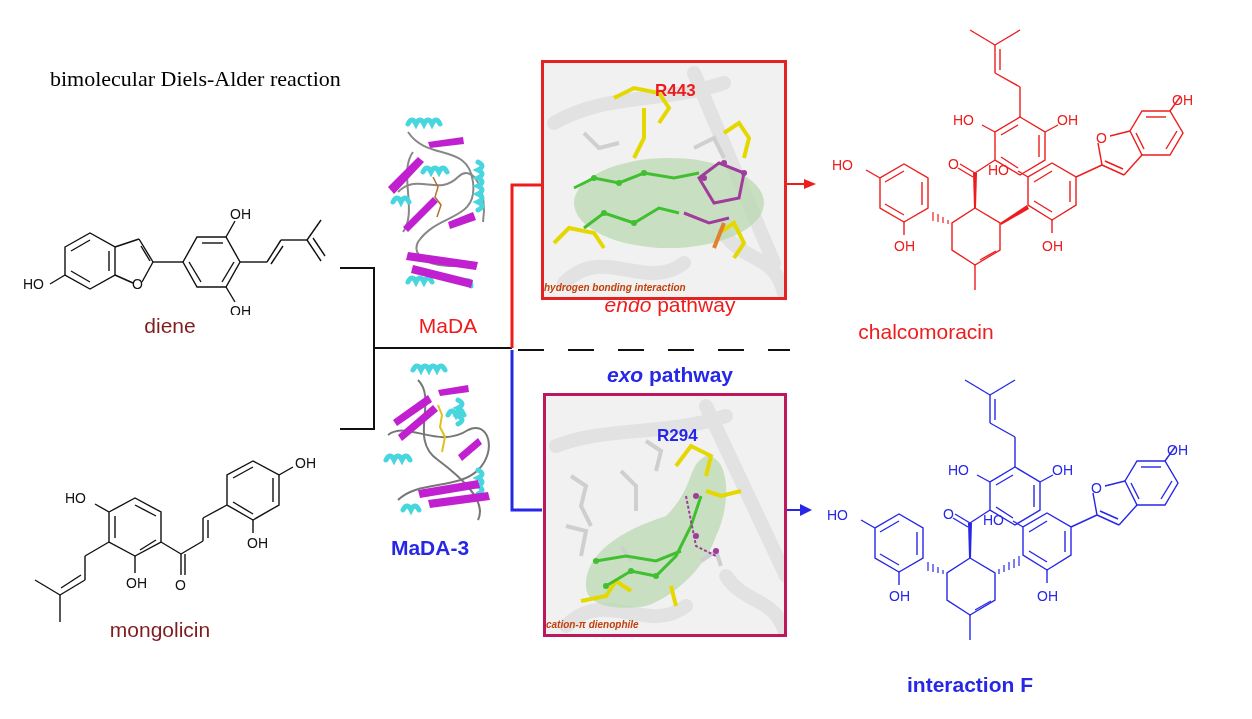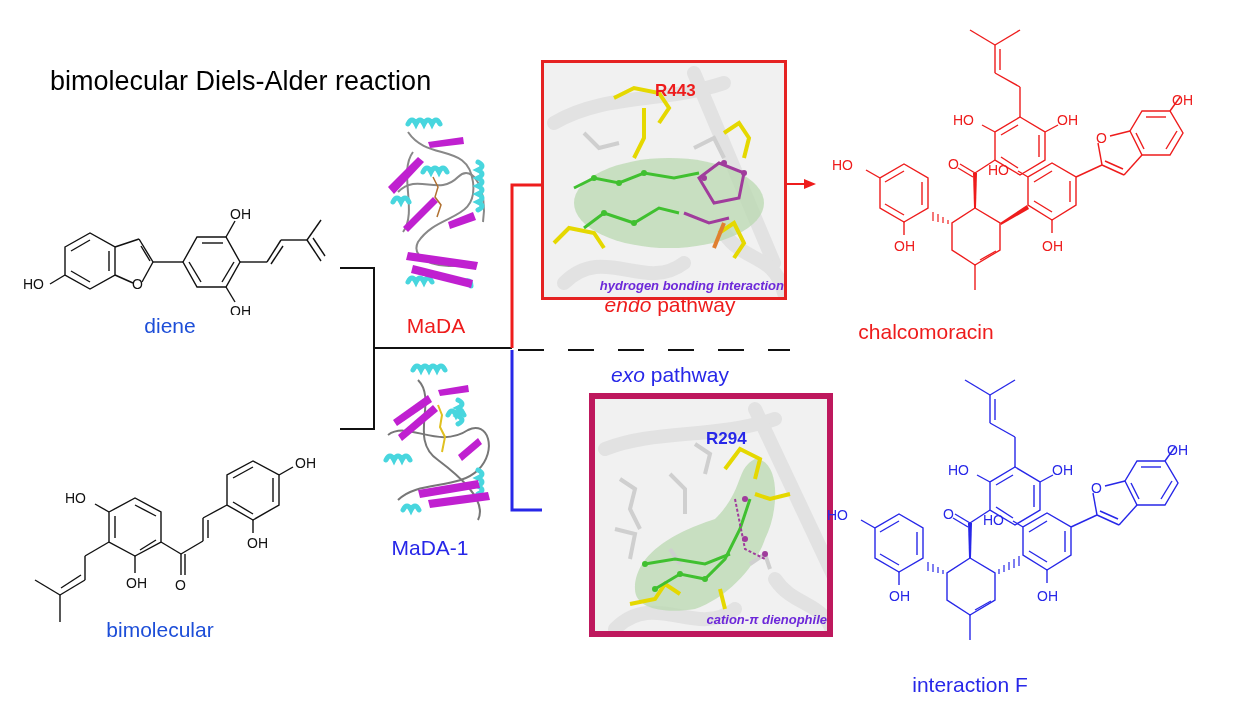--- a/index.html
+++ b/index.html
@@ -1,27 +1,27 @@
 <!DOCTYPE html>
 <html><head>
 <meta charset="utf-8">
 <style>
   html, body { margin:0; padding:0; background:#ffffff; }
   body { width:1252px; height:719px; position:relative; overflow:hidden; font-family:"Liberation Sans", sans-serif; }
   .abs { position:absolute; }
-  .title { left:50px; top:66px; font-size:27px; color:#000; white-space:nowrap; }
+  .title { left:50px; top:66px; font-size:22px; color:#000; white-space:nowrap;font-family:Liberation Serif, serif; }
   .label { font-size:21px; white-space:nowrap; text-align:center; }
   .red { color:#ee1c1c; }
-  .blue { color:#2727e8; }
-  .black { color:#1d4ed8; }
+  .blue { color:#2727e8;font-weight:bold; }
+  .black { color:#7f1d1d; }
   .panel { position:absolute; background:#f1f1f1; overflow:hidden; box-sizing:border-box; }
   .panel.red-border { border:3px solid #e52222; }
-  .panel.blue-border { border:6px solid #be185d;margin-left:46px; }
+  .panel.blue-border { border:3px solid #be185d; }
   .panel .residue { position:absolute; font-weight:bold; font-size:17px; }
-  .panel .caption { position:absolute; left:0; right:0; bottom:4px; text-align:right; font-weight:bold; font-style:italic; font-size:13px; color:#6d28d9; }
+  .panel .caption { position:absolute; left:0; right:0; bottom:4px; text-align:left; font-weight:bold; font-style:italic; font-size:10px; color:#c2410c; }
   svg text { font-family:"Liberation Sans", sans-serif; }
 </style>
 </head>
 <body>
 
 <div class="abs title">bimolecular Diels-Alder reaction</div>
 
 <svg class="abs" style="left:15px;top:185px" width="320" height="130" viewBox="0 0 320 130" stroke="#111" stroke-width="1.4" fill="none">
 
   <polygon points="50,62 75,48 100,62 100,90 75,104 50,90"></polygon>
@@ -93,21 +93,21 @@
   <line x1="254" y1="45" x2="268" y2="37"></line>
   <line x1="228" y1="90" x2="228" y2="103"></line>
   <g stroke="none" fill="#111" font-size="14">
     <text x="40" y="73">HO</text>
     <text x="101" y="158">OH</text>
     <text x="150" y="160">O</text>
     <text x="270" y="38">OH</text>
     <text x="222" y="118">OH</text>
   </g>
 </svg>
-<div class="abs label black" style="left:95px;top:618px;width:130px">bimolecular</div>
+<div class="abs label black" style="left:95px;top:618px;width:130px">mongolicin</div>
 
 <svg class="abs" style="left:0;top:0" width="1252" height="719" fill="none">
   <polyline points="340,268 374,268 374,429 340,429" stroke="#111" stroke-width="2"></polyline>
   <line x1="374" y1="348" x2="512" y2="348" stroke="#111" stroke-width="2"></line>
   <line x1="518" y1="350" x2="790" y2="350" stroke="#111" stroke-width="2" stroke-dasharray="26,24"></line>
   <polyline points="512,348 512,185 542,185" stroke="#ee1c1c" stroke-width="3"></polyline>
   <polyline points="512,350 512,510 542,510" stroke="#2727e8" stroke-width="3"></polyline>
   <line x1="787" y1="184" x2="806" y2="184" stroke="#ee1c1c" stroke-width="2"></line>
   <polygon points="816,184 804,179 804,189" fill="#ee1c1c"></polygon>
   <line x1="787" y1="510" x2="802" y2="510" stroke="#2727e8" stroke-width="2"></line>
@@ -133,21 +133,21 @@
     <polygon points="25,125 55,95 60,100 30,130"></polygon>
     <polygon points="30,150 100,160 98,168 28,158"></polygon>
     <polygon points="35,163 95,178 93,186 33,171"></polygon>
     <polygon points="50,40 85,35 86,42 52,46"></polygon>
     <polygon points="70,120 95,110 98,118 72,127"></polygon>
   </g>
   <g stroke="#b07030" stroke-width="1.5">
       <path d="M55,75 l5,10 l-3,10 l6,8 l-4,12"></path>
     </g>
 </svg>
-<div class="abs label red" style="left:396px;top:314px;width:80px">MaDA</div>
+<div class="abs label red" style="left:408px;top:314px;width:80px">MaDA</div>
 
 <svg class="abs" style="left:378px;top:360px" width="125" height="170" viewBox="0 0 125 170" fill="none">
   <g stroke="#777" stroke-width="2">
     <path d="M10,75 C30,60 60,90 90,70 C110,60 120,90 100,110 C80,130 40,120 20,140"></path>
     <path d="M40,20 C60,40 30,80 60,100 C80,115 110,140 100,160"></path>
   </g>
   <g stroke="#48d6de" stroke-width="5" stroke-linecap="round">
     <path d="M35,10 q4,-8 8,0 q4,-8 8,0 q4,-8 8,0 q4,-8 8,0"></path>
     <path d="M8,100 q4,-8 8,0 q4,-8 8,0 q4,-8 8,0"></path>
     <path d="M80,40 q8,4 0,8 q8,4 0,8 q8,4 0,8"></path>
@@ -160,21 +160,21 @@
     <polygon points="15,60 50,35 54,42 19,66"></polygon>
     <polygon points="40,130 100,120 102,128 42,138"></polygon>
     <polygon points="50,140 110,132 112,140 52,148"></polygon>
     <polygon points="60,30 90,25 91,32 62,36"></polygon>
     <polygon points="80,95 100,78 104,84 84,101"></polygon>
   </g>
   <g stroke="#e0c020" stroke-width="2">
       <path d="M60,45 l4,10 l-2,12 l5,10 l-3,15"></path>
     </g>
 </svg>
-<div class="abs label blue" style="left:380px;top:536px;width:100px">MaDA-1</div>
+<div class="abs label blue" style="left:380px;top:536px;width:100px">MaDA-3</div>
 
 <div class="panel red-border" style="left:541px;top:60px;width:246px;height:240px">
   <svg width="246" height="240" style="position:absolute;left:0;top:0" fill="none">
     <g stroke="#e2e2e2" stroke-width="14" stroke-linecap="round">
       <path d="M10,60 C60,30 120,40 180,20"></path>
       <path d="M150,10 L230,200"></path>
       <path d="M20,220 C60,180 100,230 140,200"></path>
       <path d="M180,170 C200,200 230,190 240,230"></path>
     </g>
     <ellipse cx="125" cy="140" rx="95" ry="45" fill="#b9d8b0" opacity="0.75"></ellipse>

